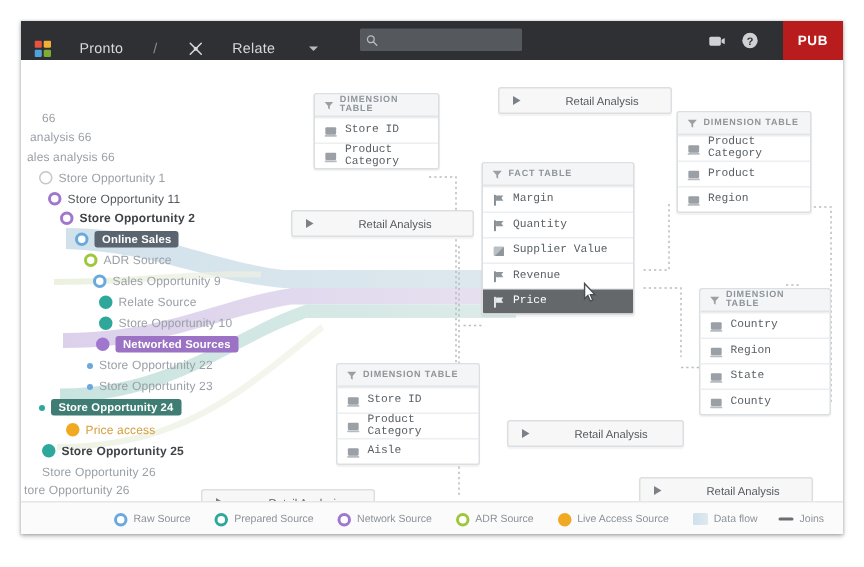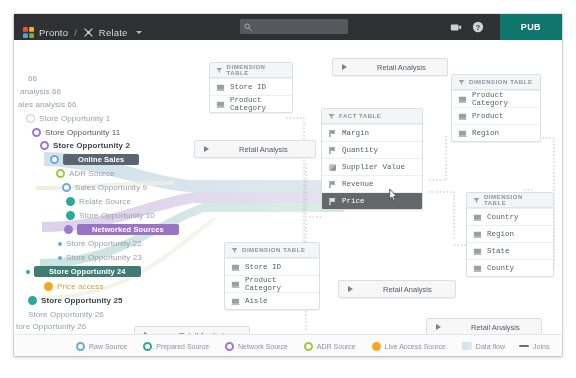--- a/index.html
+++ b/index.html
@@ -3,50 +3,50 @@
 <meta charset="utf-8">
 <style>
   html,body{margin:0;padding:0;background:#ffffff;}
   body{width:576px;height:378px;overflow:hidden;font-family:"Liberation Sans",sans-serif;-webkit-font-smoothing:antialiased;}
 
   #app{position:absolute;left:14px;top:14px;width:548px;height:342px;background:#fff;
        box-shadow:0 1px 3px rgba(0,0,0,.30),0 0 0 1px rgba(0,0,0,.06);overflow:hidden;}
 
   
   .topbar{position:absolute;left:0;top:0;width:548px;height:26px;background:#2f3033;}
-  .tb-left{position:absolute;left:9px;top:0;height:36px;display:flex;align-items:center;gap:5px;}
+  .tb-left{position:absolute;left:9px;top:0;height:36px;display:flex;align-items:center;gap:19px;}
   .logo{width:11px;height:11px;display:block;}
   .tb-text{color:#d8d9da;font-size:9.5px;letter-spacing:.2px;}
   .tb-slash{color:#8b8d90;font-size:9.5px;margin:0 1px;}
   .relate-ico{width:11px;height:11px;display:block;}
   .caret{width:0;height:0;border-left:3px solid transparent;border-right:3px solid transparent;
          border-top:3.5px solid #b9babc;margin-left:3px;}
   .searchwrap{position:absolute;left:226px;top:5px;width:108px;height:15px;background:#55585c;border-radius:1px;}
   .search-ic{position:absolute;left:4px;top:3.5px;width:8px;height:8px;}
   .search-in{position:absolute;left:15px;top:0;width:90px;height:15px;background:transparent;border:0;outline:0;
              color:#e2e3e4;font-size:8px;font-family:"Liberation Sans",sans-serif;}
   .search-in::placeholder{color:#9a9c9f;}
   .tb-right{position:absolute;right:0;top:0;height:26px;display:flex;align-items:center;gap:10px;}
   .ic-cam,.ic-help{width:12px;height:12px;display:block;}
-  .pub-btn{height:26px;background:#0f766e;color:#fff;font-size:9px;font-weight:bold;letter-spacing:.4px;
-           display:flex;align-items:center;padding:0 21px;margin-left:6px;}
+  .pub-btn{height:26px;background:#b91c1c;color:#fff;font-size:9px;font-weight:bold;letter-spacing:.4px;
+           display:flex;align-items:center;padding:0 10px;margin-left:6px;}
 
   
   .canvas{position:absolute;left:0;top:26px;width:548px;height:294px;background:#fff;overflow:hidden;}
   .ribbons{position:absolute;left:0;top:0;}
 
   
   .tree{position:absolute;left:0;top:0;width:155px;height:294px;}
   .trow{position:absolute;display:flex;align-items:center;gap:4px;white-space:nowrap;height:13px;}
   .tlabel{font-size:8px;color:#9aa0a6;letter-spacing:.1px;}
   .tlabel.dark{color:#54585c;}
   .tlabel.orange{color:#d79d3a;}
   .tlabel.bold{font-weight:bold;color:#3f4448;}
   .tlabel.chipwhite{color:#ffffff;font-weight:bold;font-size:7.5px;}
-  .chip{display:inline-flex;align-items:center;height:11px;padding:0 15px;border-radius:2px;}
+  .chip{display:inline-flex;align-items:center;height:11px;padding:0 5px;border-radius:2px;}
   .chip.teal{background:#3f7d74;}
   .chip.grayblue{background:#5b6570;}
   .chip.purple{background:#9b72c4;}
   .node{width:9px;height:9px;border-radius:50%;box-sizing:border-box;display:inline-block;flex:none;}
   .node.sm{width:4px;height:4px;}
   .node.raw{background:#fff;border:2px solid #6aa9dd;}
   .node.prepf{background:#2fa89b;border:2px solid #2fa89b;}
   .node.net{background:#fff;border:2px solid #a077cf;}
   .node.netf{background:#a077cf;border:2px solid #a077cf;}
   .node.adr{background:#fff;border:2px solid #9fc73c;}

